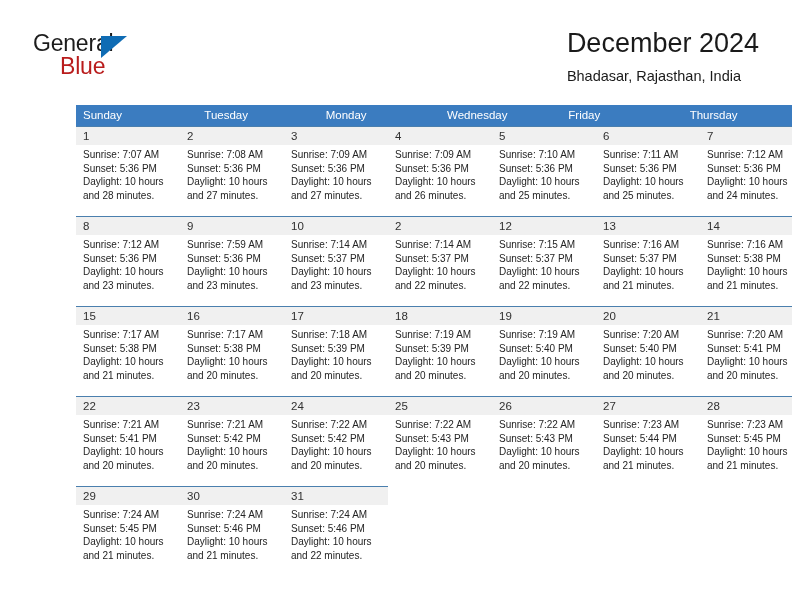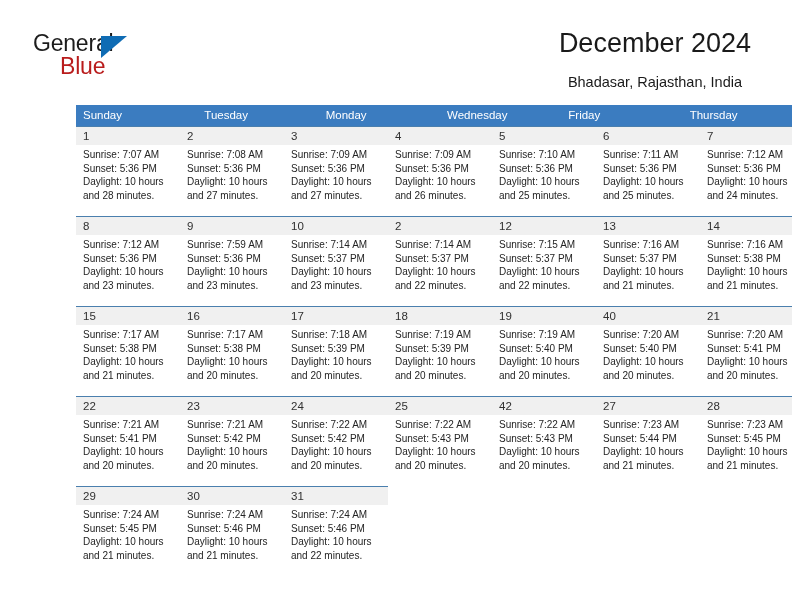--- a/index.html
+++ b/index.html
@@ -57,35 +57,35 @@
     left: 68px;
     top: 6px;
     width: 0;
     height: 0;
     border-left: 26px solid #0f6cb4;
     border-bottom: 22px solid transparent;
   }
 
   .title-block {
     position: absolute;
-    right: 41px;
+    right: 33px;
     top: 0;
-    text-align: center;
+    text-align: left;
   }
   .cal-title {
     font-size: 27px;
     color: #1a1a1a;
     line-height: 34px;
     white-space: nowrap;
   }
   .cal-subtitle {
     font-size: 14.5px;
     color: #1a1a1a;
     line-height: 22px;
-    margin-top: 11px;
+    margin-top: 5px;
     white-space: nowrap;
   }
 
   
   .calendar {
     position: absolute;
     left: 32px;
     top: 105px;
     width: 728px;
     margin-left: 44px;
@@ -345,21 +345,21 @@
           <div class="cell">
             <div class="daynum">19</div>
             <div class="info">
               <div>Sunrise: 7:19 AM</div>
               <div>Sunset: 5:40 PM</div>
               <div>Daylight: 10 hours</div>
               <div>and 20 minutes.</div>
             </div>
           </div>
           <div class="cell">
-            <div class="daynum">40</div>
+            <div class="daynum">20</div>
             <div class="info">
               <div>Sunrise: 7:20 AM</div>
               <div>Sunset: 5:40 PM</div>
               <div>Daylight: 10 hours</div>
               <div>and 20 minutes.</div>
             </div>
           </div>
           <div class="cell">
             <div class="daynum">21</div>
             <div class="info">
@@ -401,21 +401,21 @@
           <div class="cell">
             <div class="daynum">25</div>
             <div class="info">
               <div>Sunrise: 7:22 AM</div>
               <div>Sunset: 5:43 PM</div>
               <div>Daylight: 10 hours</div>
               <div>and 20 minutes.</div>
             </div>
           </div>
           <div class="cell">
-            <div class="daynum">42</div>
+            <div class="daynum">26</div>
             <div class="info">
               <div>Sunrise: 7:22 AM</div>
               <div>Sunset: 5:43 PM</div>
               <div>Daylight: 10 hours</div>
               <div>and 20 minutes.</div>
             </div>
           </div>
           <div class="cell">
             <div class="daynum">27</div>
             <div class="info">

